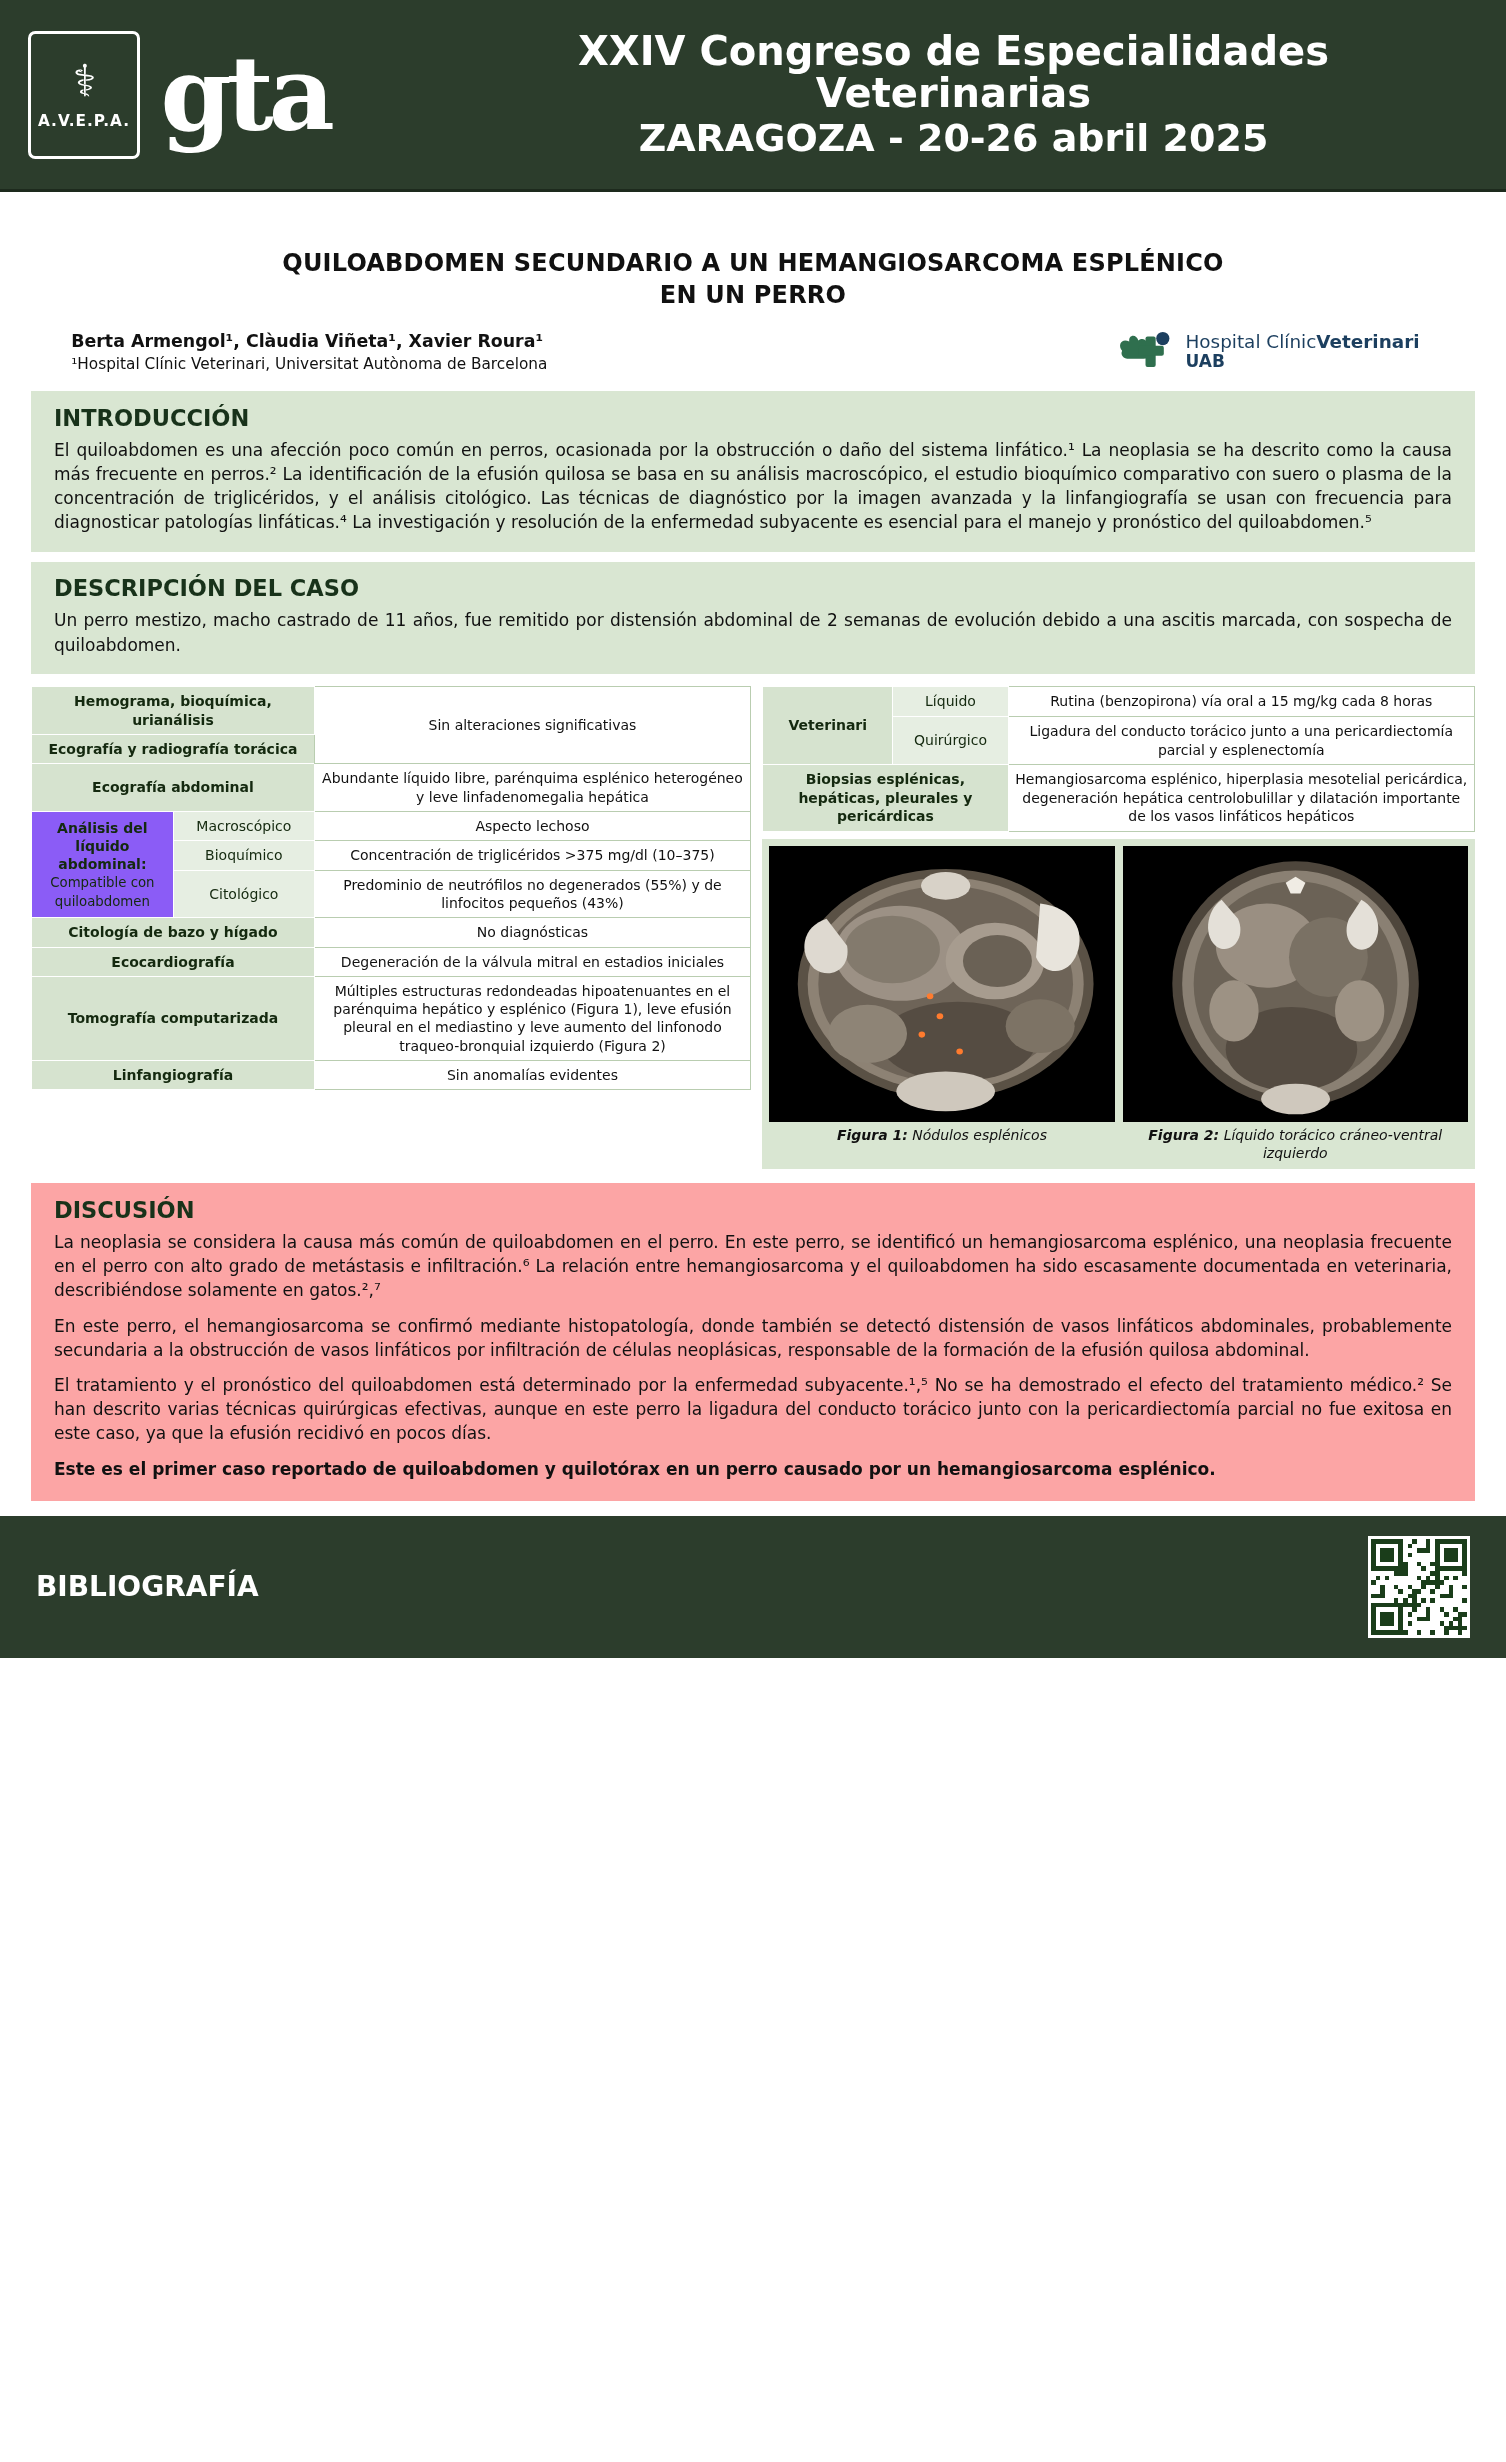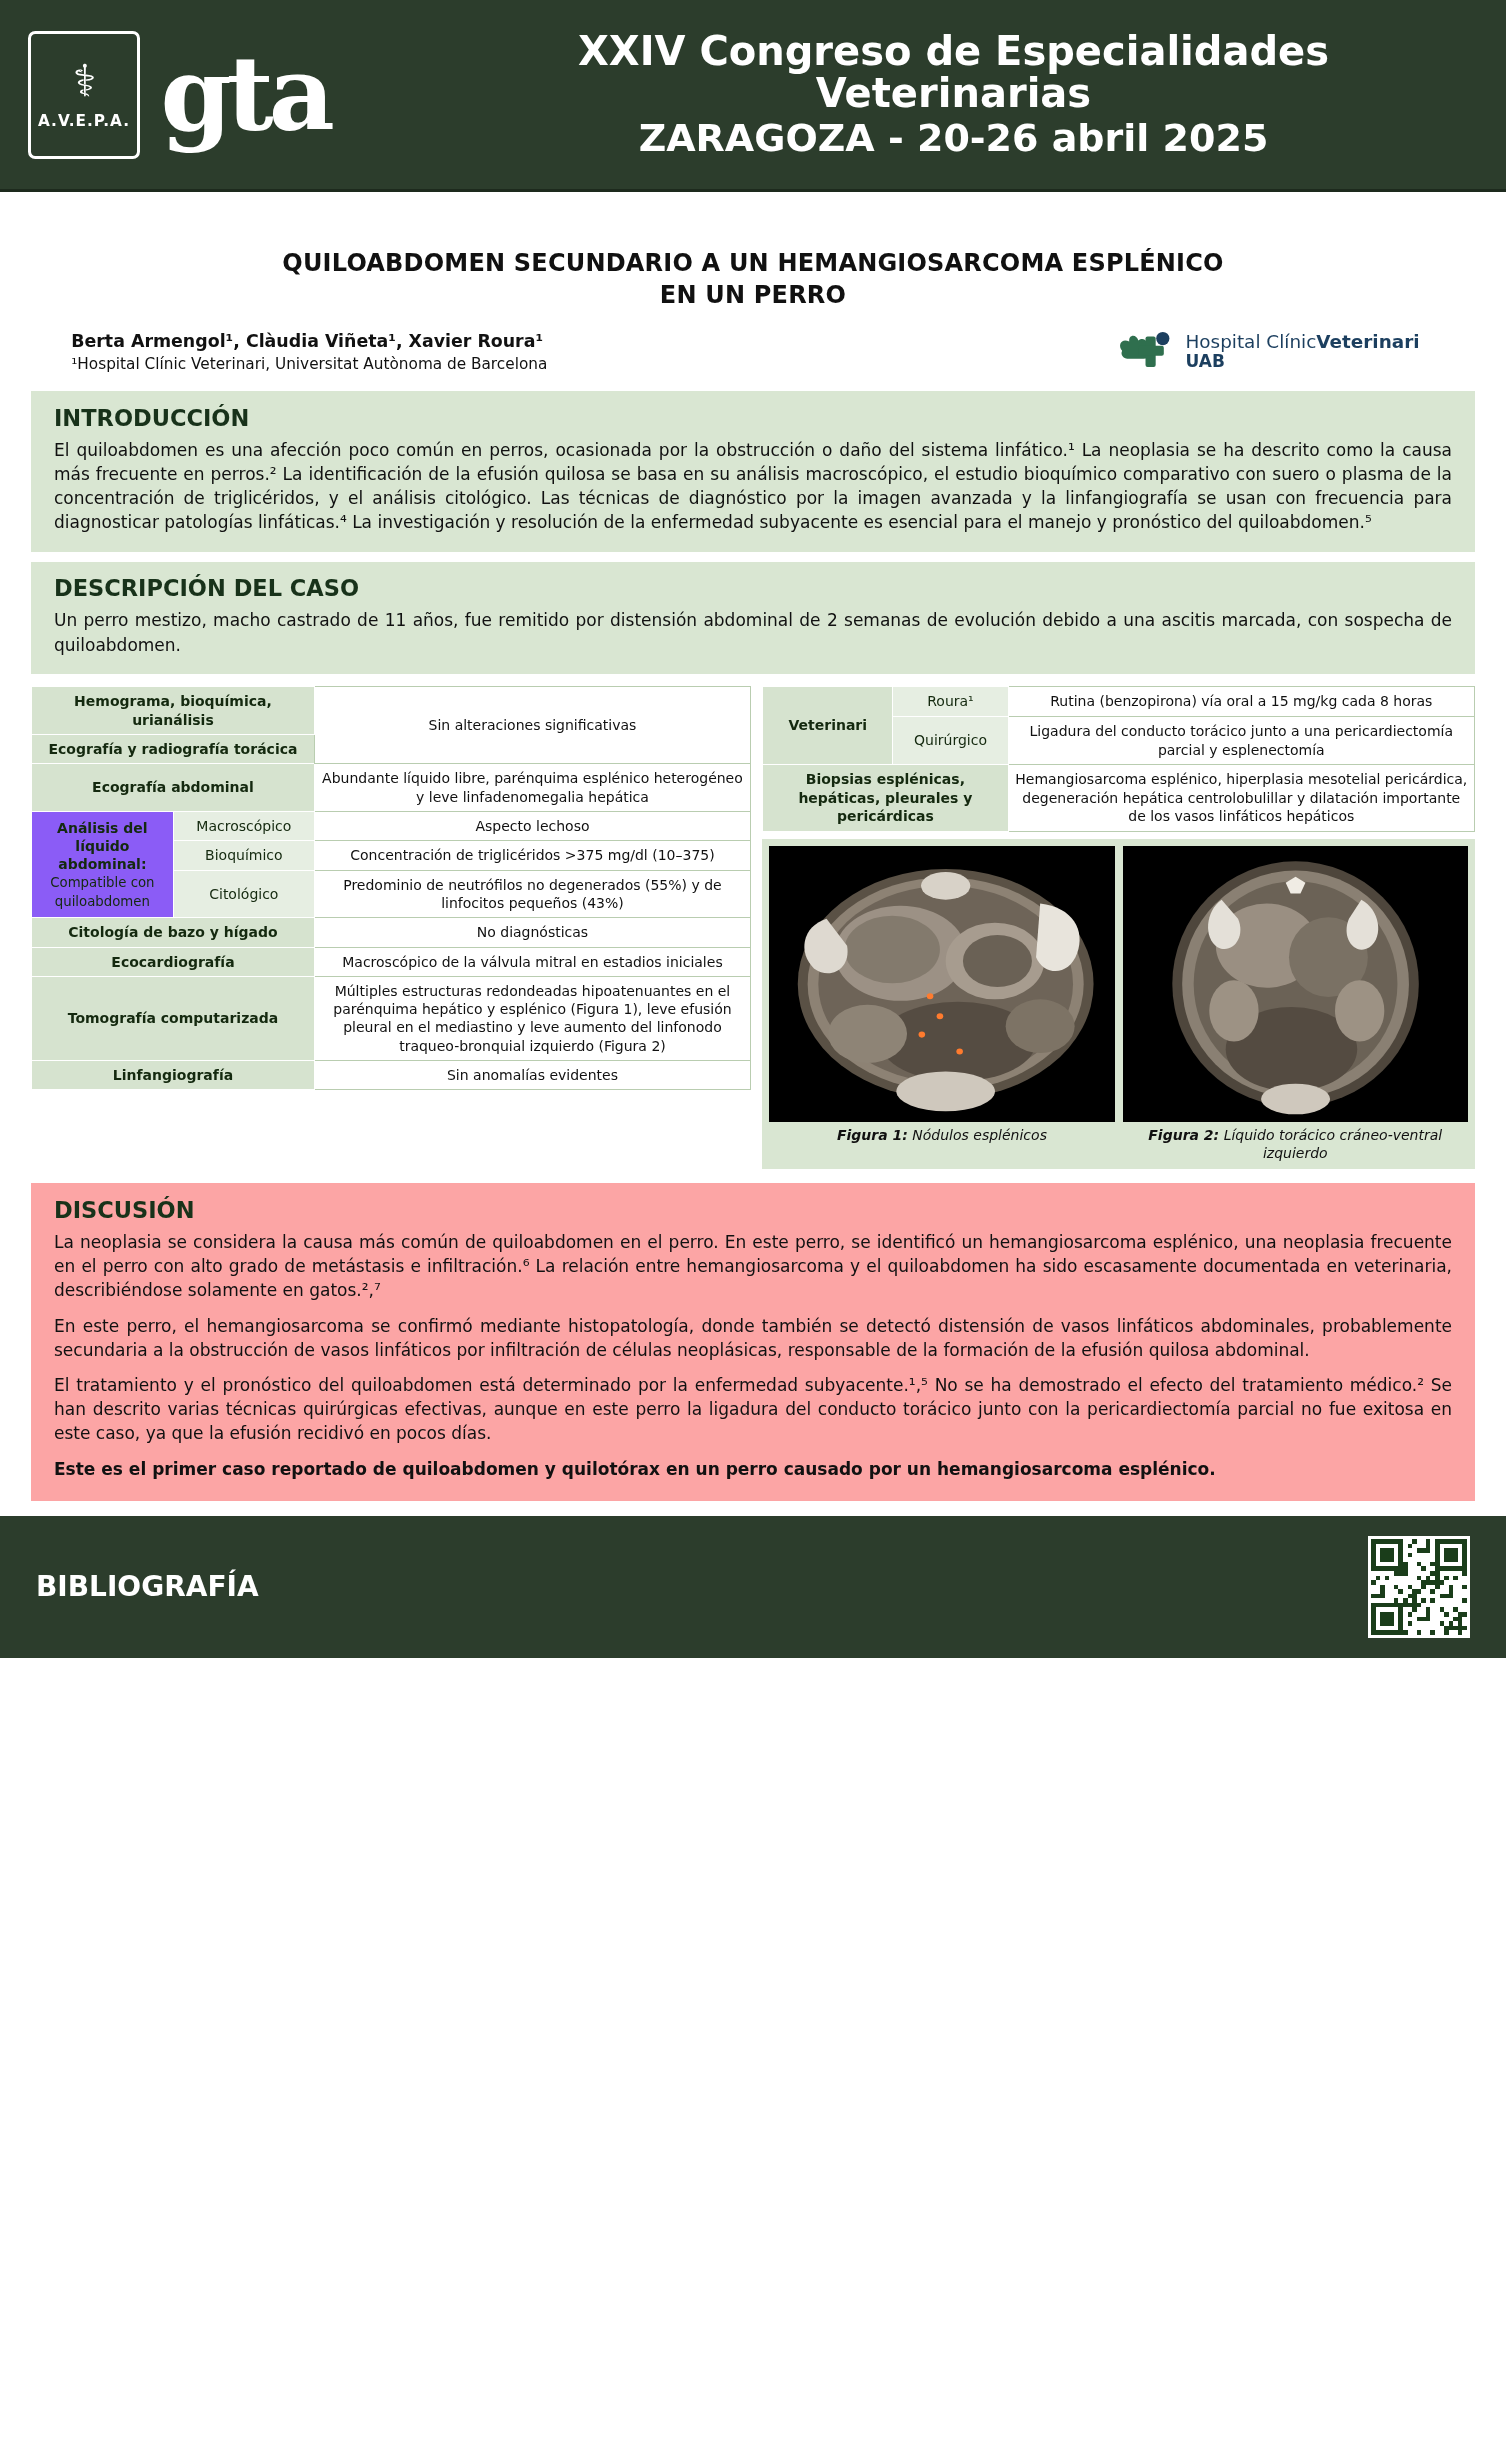--- a/index.html
+++ b/index.html
@@ -409,39 +409,39 @@
       <tr>
         <td class="sublbl">Citológico</td>
         <td class="val">Predominio de neutrófilos no degenerados (55%) y de linfocitos pequeños (43%)</td>
       </tr>
       <tr>
         <td class="lbl" colspan="2">Citología de bazo y hígado</td>
         <td class="val">No diagnósticas</td>
       </tr>
       <tr>
         <td class="lbl" colspan="2">Ecocardiografía</td>
-        <td class="val">Macroscópico de la válvula mitral en estadios iniciales</td>
+        <td class="val">Degeneración de la válvula mitral en estadios iniciales</td>
       </tr>
       <tr>
         <td class="lbl" colspan="2">Tomografía computarizada</td>
         <td class="val">Múltiples estructuras redondeadas hipoatenuantes en el parénquima hepático y esplénico (Figura 1), leve efusión pleural en el mediastino y leve aumento del linfonodo traqueo-bronquial izquierdo (Figura 2)</td>
       </tr>
       <tr>
         <td class="lbl" colspan="2">Linfangiografía</td>
         <td class="val">Sin anomalías evidentes</td>
       </tr>
     </tbody>
       </table>
 
     <div class="right-col">
       <table class="treat-table">
         <tbody>
             <tr>
           <td class="t-lbl" rowspan="2">Veterinari</td>
-          <td class="t-sub">Roura¹</td>
+          <td class="t-sub">Líquido</td>
           <td class="t-val">Rutina (benzopirona) vía oral a 15 mg/kg cada 8 horas</td>
         </tr>
         <tr>
           <td class="t-sub">Quirúrgico</td>
           <td class="t-val">Ligadura del conducto torácico junto a una pericardiectomía parcial y esplenectomía</td>
         </tr>
         <tr>
           <td class="t-lbl" colspan="2">Biopsias esplénicas, hepáticas, pleurales y pericárdicas</td>
           <td class="t-val">Hemangiosarcoma esplénico, hiperplasia mesotelial pericárdica, degeneración hepática centrolobulillar y dilatación importante de los vasos linfáticos hepáticos</td>
         </tr>

